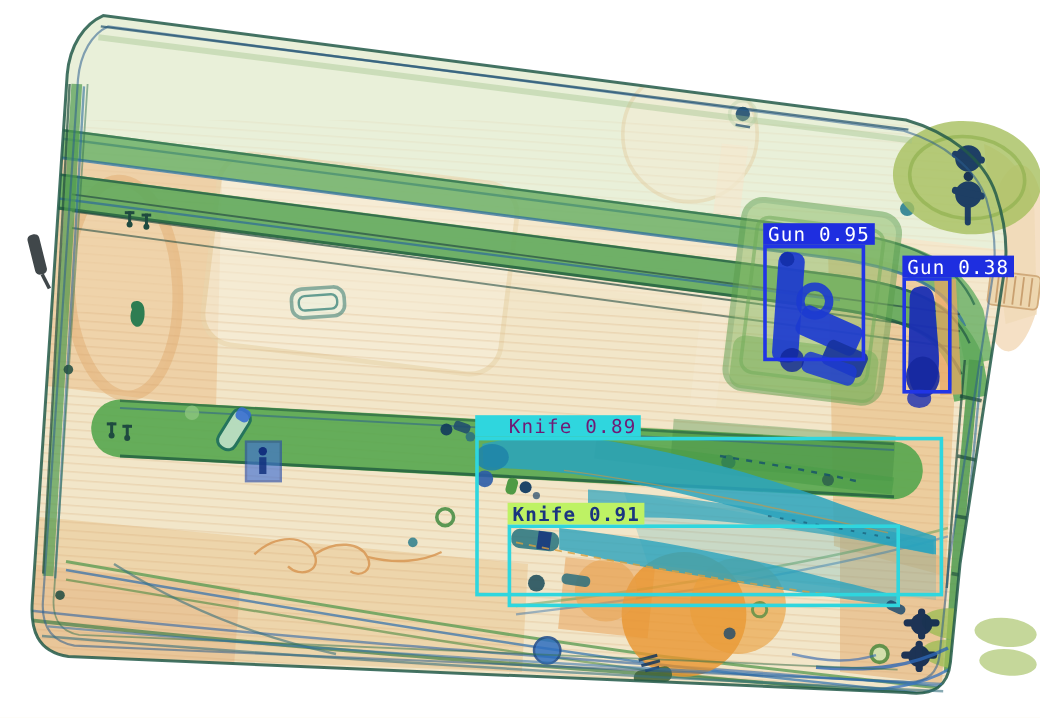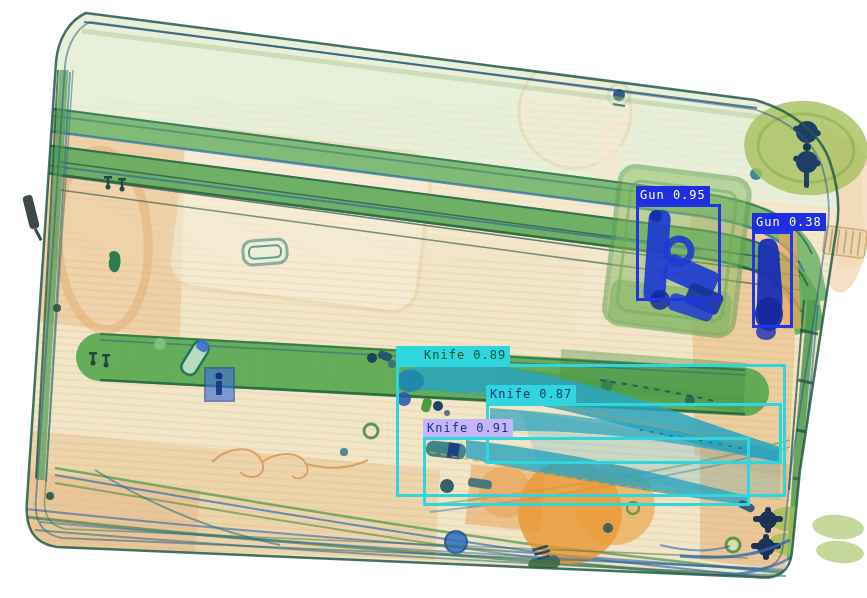--- a/index.html
+++ b/index.html
@@ -2,21 +2,21 @@
 <html><head>
 <meta charset="utf-8">
 <style>
   html,body{margin:0;padding:0;background:#ffffff;}
   .stage{position:relative;width:867px;height:598px;overflow:hidden;background:#ffffff;
          font-family:"DejaVu Sans Mono","Liberation Mono",monospace;}
   .stage svg{position:absolute;left:0;top:0;}
   .det-layer{position:absolute;left:0;top:0;width:867px;height:598px;}
   .det-box{position:absolute;border:3px solid;box-sizing:border-box;}
   .det-label{position:absolute;left:-3px;top:-21px;height:18px;line-height:19px;
-             padding:0 4px;font-size:12px;letter-spacing:1px;white-space:nowrap;}
+             padding:0 4px;font-size:16px;letter-spacing:1px;white-space:nowrap;}
 </style>
 </head>
 <body>
 
 <div class="stage">
 
 <svg width="867" height="598" viewBox="0 0 867 598" xmlns="http://www.w3.org/2000/svg">
   <defs>
     <clipPath id="caseClip">
       <path d="M 86,13 C 70,20 58,38 56,62 L 27,500 C 25,525 31,543 57,547 L 755,577 C 778,580 790,572 792,552 L 800,470 L 836,232 C 841,208 838,186 830,162 C 820,132 790,110 755,100 Z"></path>
@@ -288,22 +288,19 @@
 </svg>
 
 <div class="det-layer">
       <div class="det-box" style="left: 636px; top: 204px; width: 85px; height: 97px; border-color: rgb(33, 53, 230);">
         <div class="det-label" style="background: rgb(30, 46, 224); color: rgb(255, 255, 255);">Gun 0.95</div>
       </div>
       <div class="det-box" style="left: 752px; top: 231px; width: 41px; height: 97px; border-color: rgb(33, 53, 230);">
         <div class="det-label" style="background: rgb(30, 46, 224); color: rgb(255, 255, 255);">Gun 0.38</div>
       </div>
       <div class="det-box" style="left: 396px; top: 364px; width: 390px; height: 133px; border-color: rgb(47, 214, 222);">
-        <div class="det-label" style="background: rgb(47, 214, 222); color: #14532d; padding-left: 28px;">Knife 0.89</div>
-      </div>
-      <div class="det-box" style="left: 486px; top: 403px; width: 296px; height: 61px; border-color: rgb(47, 214, 222);">
-        <div class="det-label" style="background: rgb(47, 214, 222); color: rgb(26, 52, 128);">Knife 0.87</div>
+        <div class="det-label" style="background: rgb(47, 214, 222); color: #701a75; padding-left: 28px;">Knife 0.89</div>
       </div>
       <div class="det-box" style="left: 423px; top: 437px; width: 327px; height: 69px; border-color: rgb(47, 214, 222);">
-        <div class="det-label" style="background: #c4b5fd; color: rgb(26, 52, 128);">Knife 0.91</div>
+        <div class="det-label" style="background: #bef264; color: rgb(26, 52, 128); font-weight: bold;">Knife 0.91</div>
       </div>
     </div>
 </div>
 
 </body></html>

